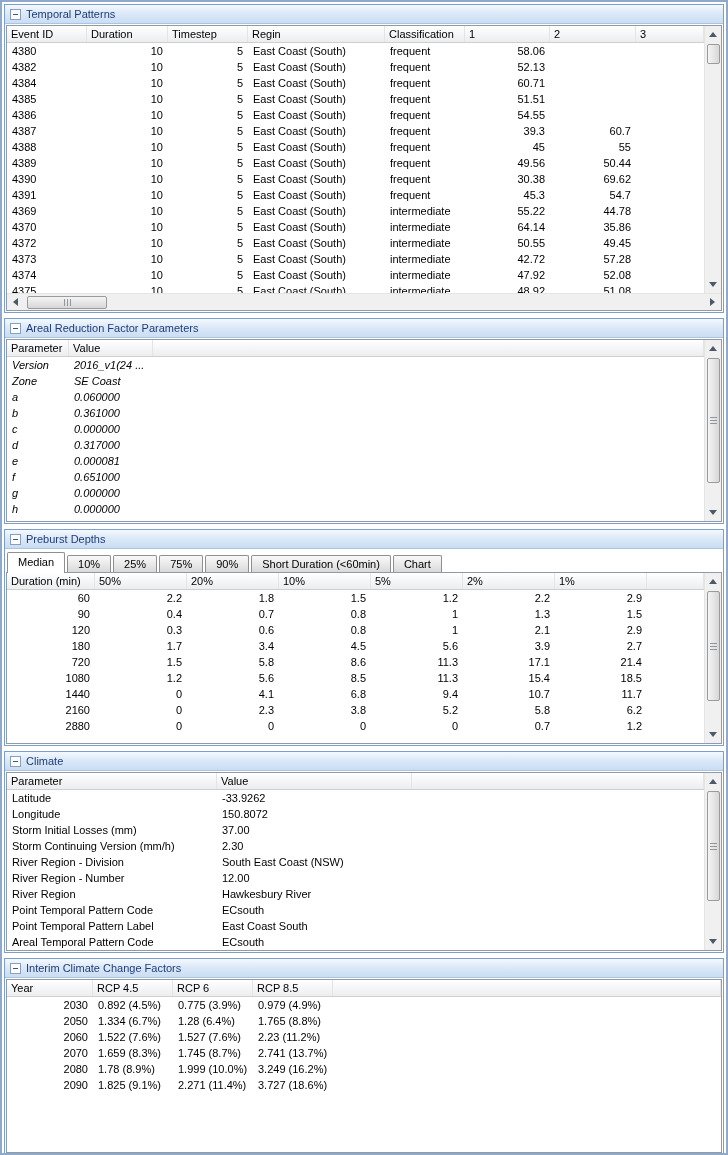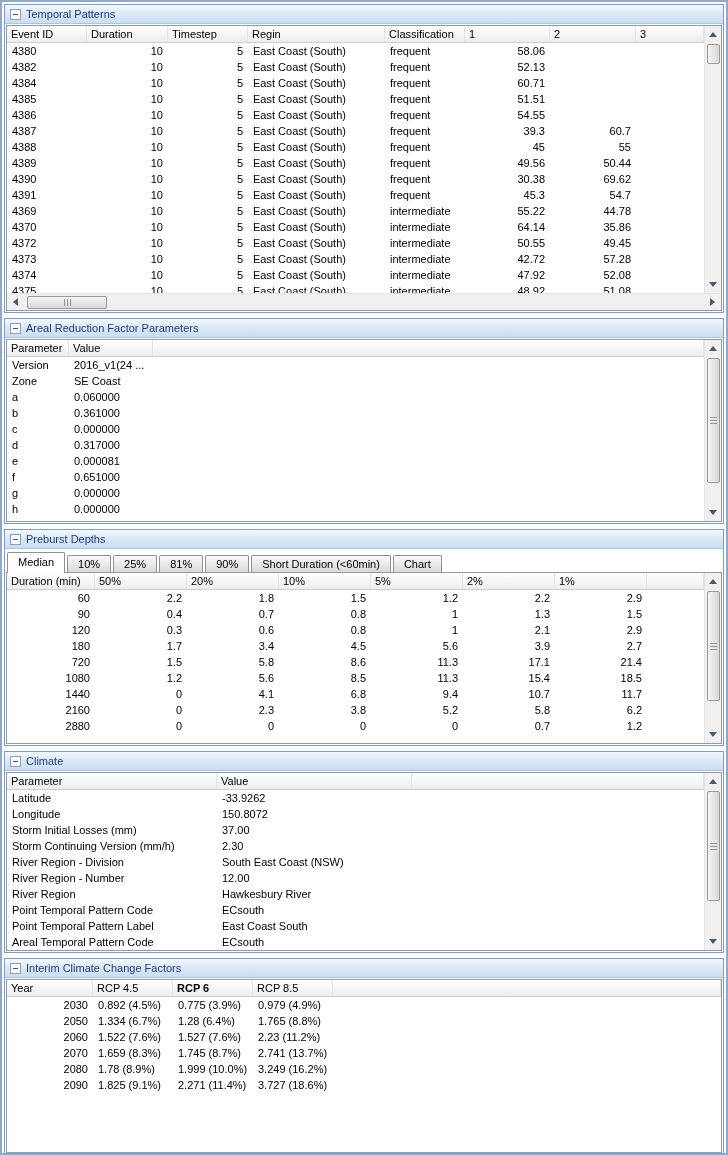--- a/index.html
+++ b/index.html
@@ -34,21 +34,21 @@
   .gridwrap { border:1px solid #919ba5; background:#fff; }
   .gridtop { display:flex; align-items:stretch; }
   .gmain { flex:1; min-width:0; overflow:hidden; }
   .thead { display:flex; height:17px;
     background:linear-gradient(#ffffff, #f4f5f7 55%, #ecedef);
     border-bottom:1px solid #cfcfcf; }
   .tcell { padding:0 5px; overflow:hidden; white-space:nowrap; line-height:16px; }
   .th { line-height:16px; border-right:1px solid #e3e4e6; padding:0 4px; }
   .tbody { overflow:hidden; }
   .trow { display:flex; height:16px; background:#fff; }
-  .tbody-h250 { height:250px; } .tbody-h164 { height:164px; }
+  .tbody-h250 { height:250px; } .tbody-h164 { height:164px;font-style:italic; }
   .tbody-h153 { height:153px; } .tbody-h160 { height:160px; } .tbody-h155 { height:155px; }
   
   .vsb { width:17px; flex:0 0 17px; background:#f0f0f0; border-left:1px solid #e4e4e4;
     display:flex; flex-direction:column; align-items:center; }
   .hsb { height:17px; background:#f0f0f0; border-top:1px solid #e4e4e4;
     display:flex; align-items:center; }
   .sbtn { width:17px; height:17px; flex:0 0 17px; display:flex; align-items:center; justify-content:center; cursor:pointer; }
   .arr-up    { width:0; height:0; border-left:4px solid transparent; border-right:4px solid transparent; border-bottom:5px solid #4c5a68; }
   .arr-down  { width:0; height:0; border-left:4px solid transparent; border-right:4px solid transparent; border-top:5px solid #4c5a68; }
   .arr-left  { width:0; height:0; border-top:4px solid transparent; border-bottom:4px solid transparent; border-right:5px solid #4c5a68; }
@@ -386,21 +386,21 @@
   <div class="panel">
     <div class="panel-header">
       <span class="collapse-icon"></span>
       <span class="panel-title">Preburst Depths</span>
     </div>
     <div class="panel-body">
       <div class="tabstrip">
           <div class="tab active">Median</div>
           <div class="tab">10%</div>
           <div class="tab">25%</div>
-          <div class="tab">81%</div>
+          <div class="tab">75%</div>
           <div class="tab">90%</div>
           <div class="tab">Short Duration (&lt;60min)</div>
           <div class="tab">Chart</div>
         </div>
       <div class="gridwrap">
         <div class="gridtop">
           <div class="gmain">
             <div class="thead-slot">
                 <div class="thead">
                   <div class="tcell th" style="flex: 0 0 88px; width: 88px;">Duration (min)</div>
@@ -615,21 +615,21 @@
       <span class="panel-title">Interim Climate Change Factors</span>
     </div>
     <div class="panel-body">
       <div class="gridwrap">
         <div class="gridtop">
           <div class="gmain">
             <div class="thead-slot">
                 <div class="thead">
                   <div class="tcell th" style="flex: 0 0 86px; width: 86px;">Year</div>
                   <div class="tcell th" style="flex: 0 0 80px; width: 80px;">RCP 4.5</div>
-                  <div class="tcell th" style="flex: 0 0 80px; width: 80px; font-weight: bold;">RCP 6</div>
+                  <div class="tcell th" style="flex: 0 0 80px; width: 80px;">RCP 6</div>
                   <div class="tcell th" style="flex: 0 0 80px; width: 80px;">RCP 8.5</div>
                   <div class="tcell th" style="flex: 1 1 0%;"></div>
                 </div>
               </div>
             <div class="tbody tbody-h155">
                 <div class="trow">
                   <div class="tcell" style="flex: 0 0 86px; width: 86px; text-align: right;">2030</div>
                   <div class="tcell" style="flex: 0 0 80px; width: 80px; text-align: left;">0.892 (4.5%)</div>
                   <div class="tcell" style="flex: 0 0 80px; width: 80px; text-align: left;">0.775 (3.9%)</div>
                   <div class="tcell" style="flex: 0 0 80px; width: 80px; text-align: left;">0.979 (4.9%)</div>

